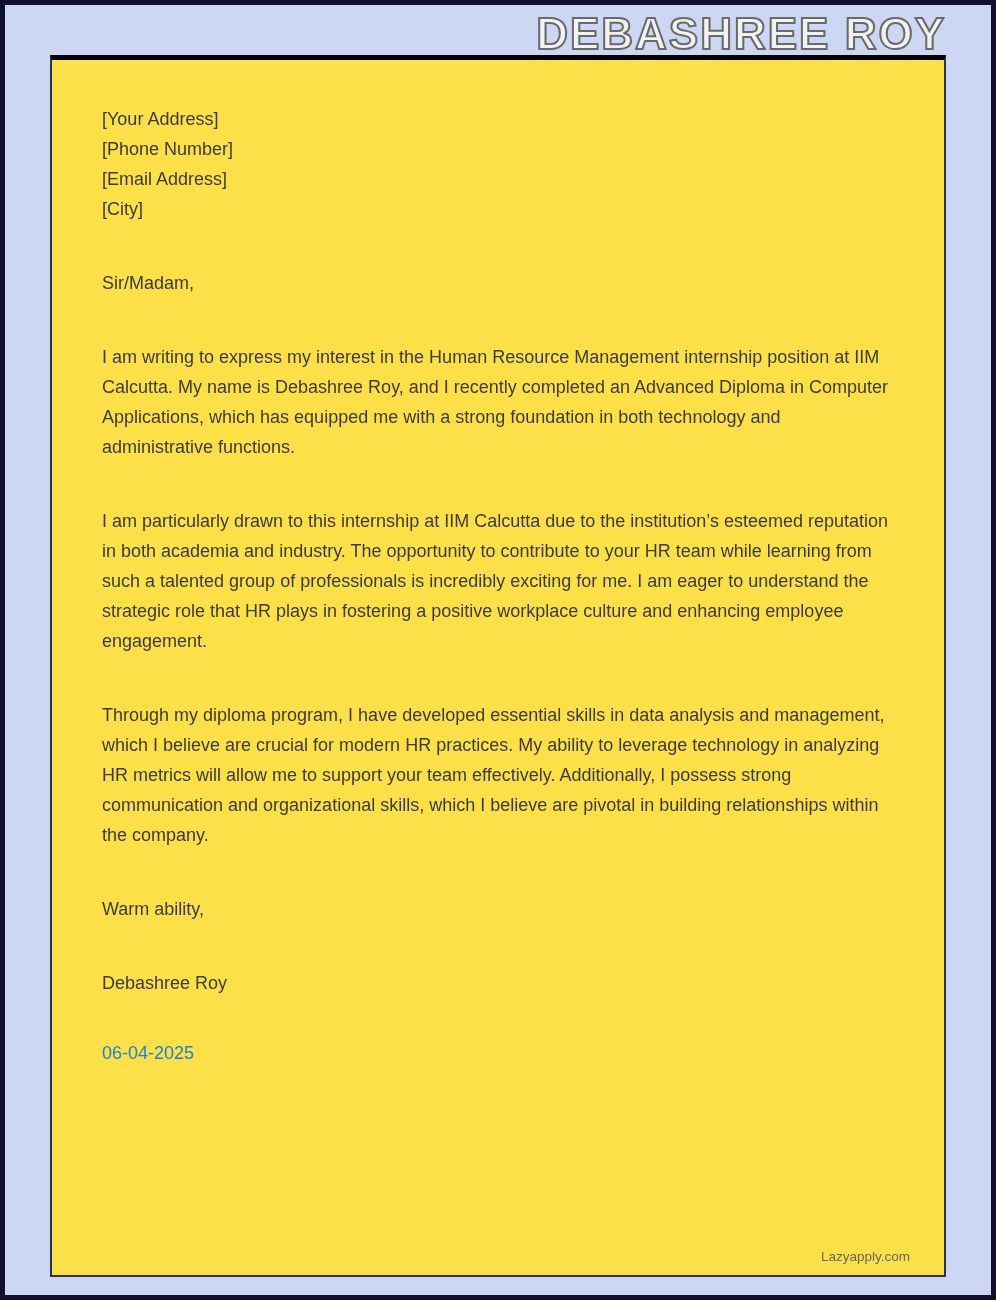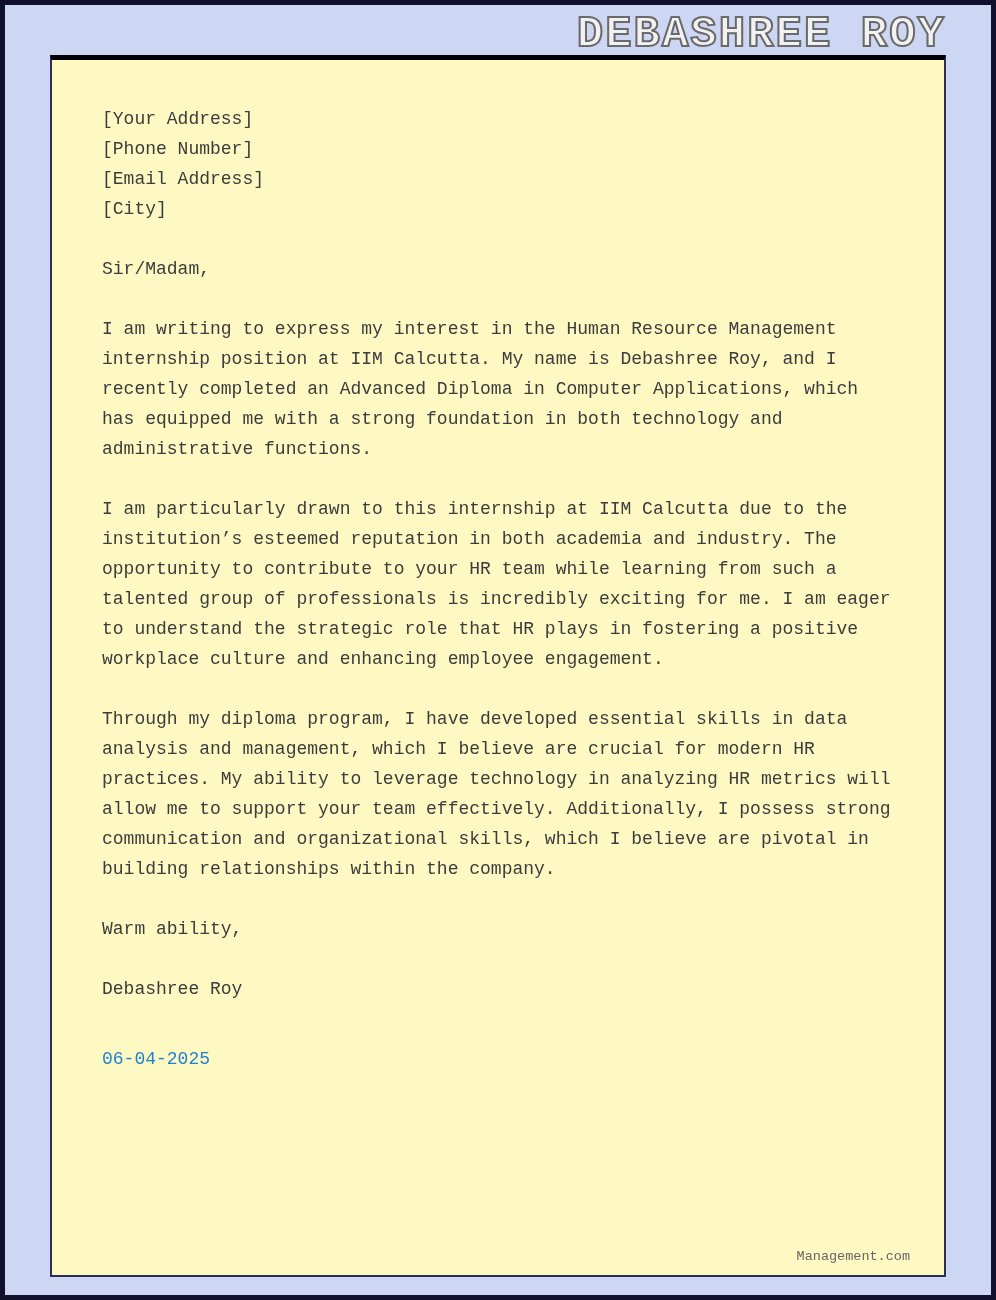--- a/index.html
+++ b/index.html
@@ -7,21 +7,21 @@
     padding: 0;
     background: #9aa4c8;
   }
   .canvas {
     width: 996px;
     height: 1300px;
     position: relative;
     box-sizing: border-box;
     background: #cdd6f2;
     border: 5px solid #10102c;
-    font-family: Liberation Mono, monospace;
+    font-family: Liberation Sans, sans-serif;
     overflow: hidden;
   }
   .header-name {
     position: absolute;
     top: 4px;
     right: 45px;
     font-size: 44px;
     font-weight: 700;
     letter-spacing: 2px;
     color: #f2f2f2;
@@ -29,36 +29,36 @@
     text-shadow: 0 0 1px #6a6a6a;
     white-space: nowrap;
   }
   .page {
     position: absolute;
     top: 50px;
     left: 45px;
     width: 896px;
     height: 1222px;
     box-sizing: border-box;
-    background: #fef9c3;
+    background: #fde047;
     border: 2px solid #2e2e50;
     border-top: 5px solid #000000;
     padding: 44px 50px 0 50px;
     color: #3c3c3c;
     font-size: 18px;
     line-height: 30px;
   }
   .address-block div {
     margin: 0;
   }
   .salutation,
   .para,
   .closing,
   .signature {
-    margin: 30px 0 0 0;
+    margin: 44px 0 0 0;
   }
   .date-line {
     margin: 40px 0 0 0;
     font-weight: 400;
   }
   .watermark {
     position: absolute;
     bottom: 10px;
     right: 34px;
     font-size: 13.5px;
@@ -90,17 +90,17 @@
 
     <p class="para">Through my diploma program, I have developed essential skills in data analysis and management, which I believe are crucial for modern HR practices. My ability to leverage technology in analyzing HR metrics will allow me to support your team effectively. Additionally, I possess strong communication and organizational skills, which I believe are pivotal in building relationships within the company.</p>
 
 
     <p class="closing">Warm ability,</p>
 
     <p class="signature">Debashree Roy</p>
 
     <p class="date-line" style="color: rgb(30, 130, 210);">06-04-2025</p>
 
-    <div class="watermark">Management.com</div>
+    <div class="watermark">Lazyapply.com</div>
 
   </div>
 
 </div>
 
 </body></html>

